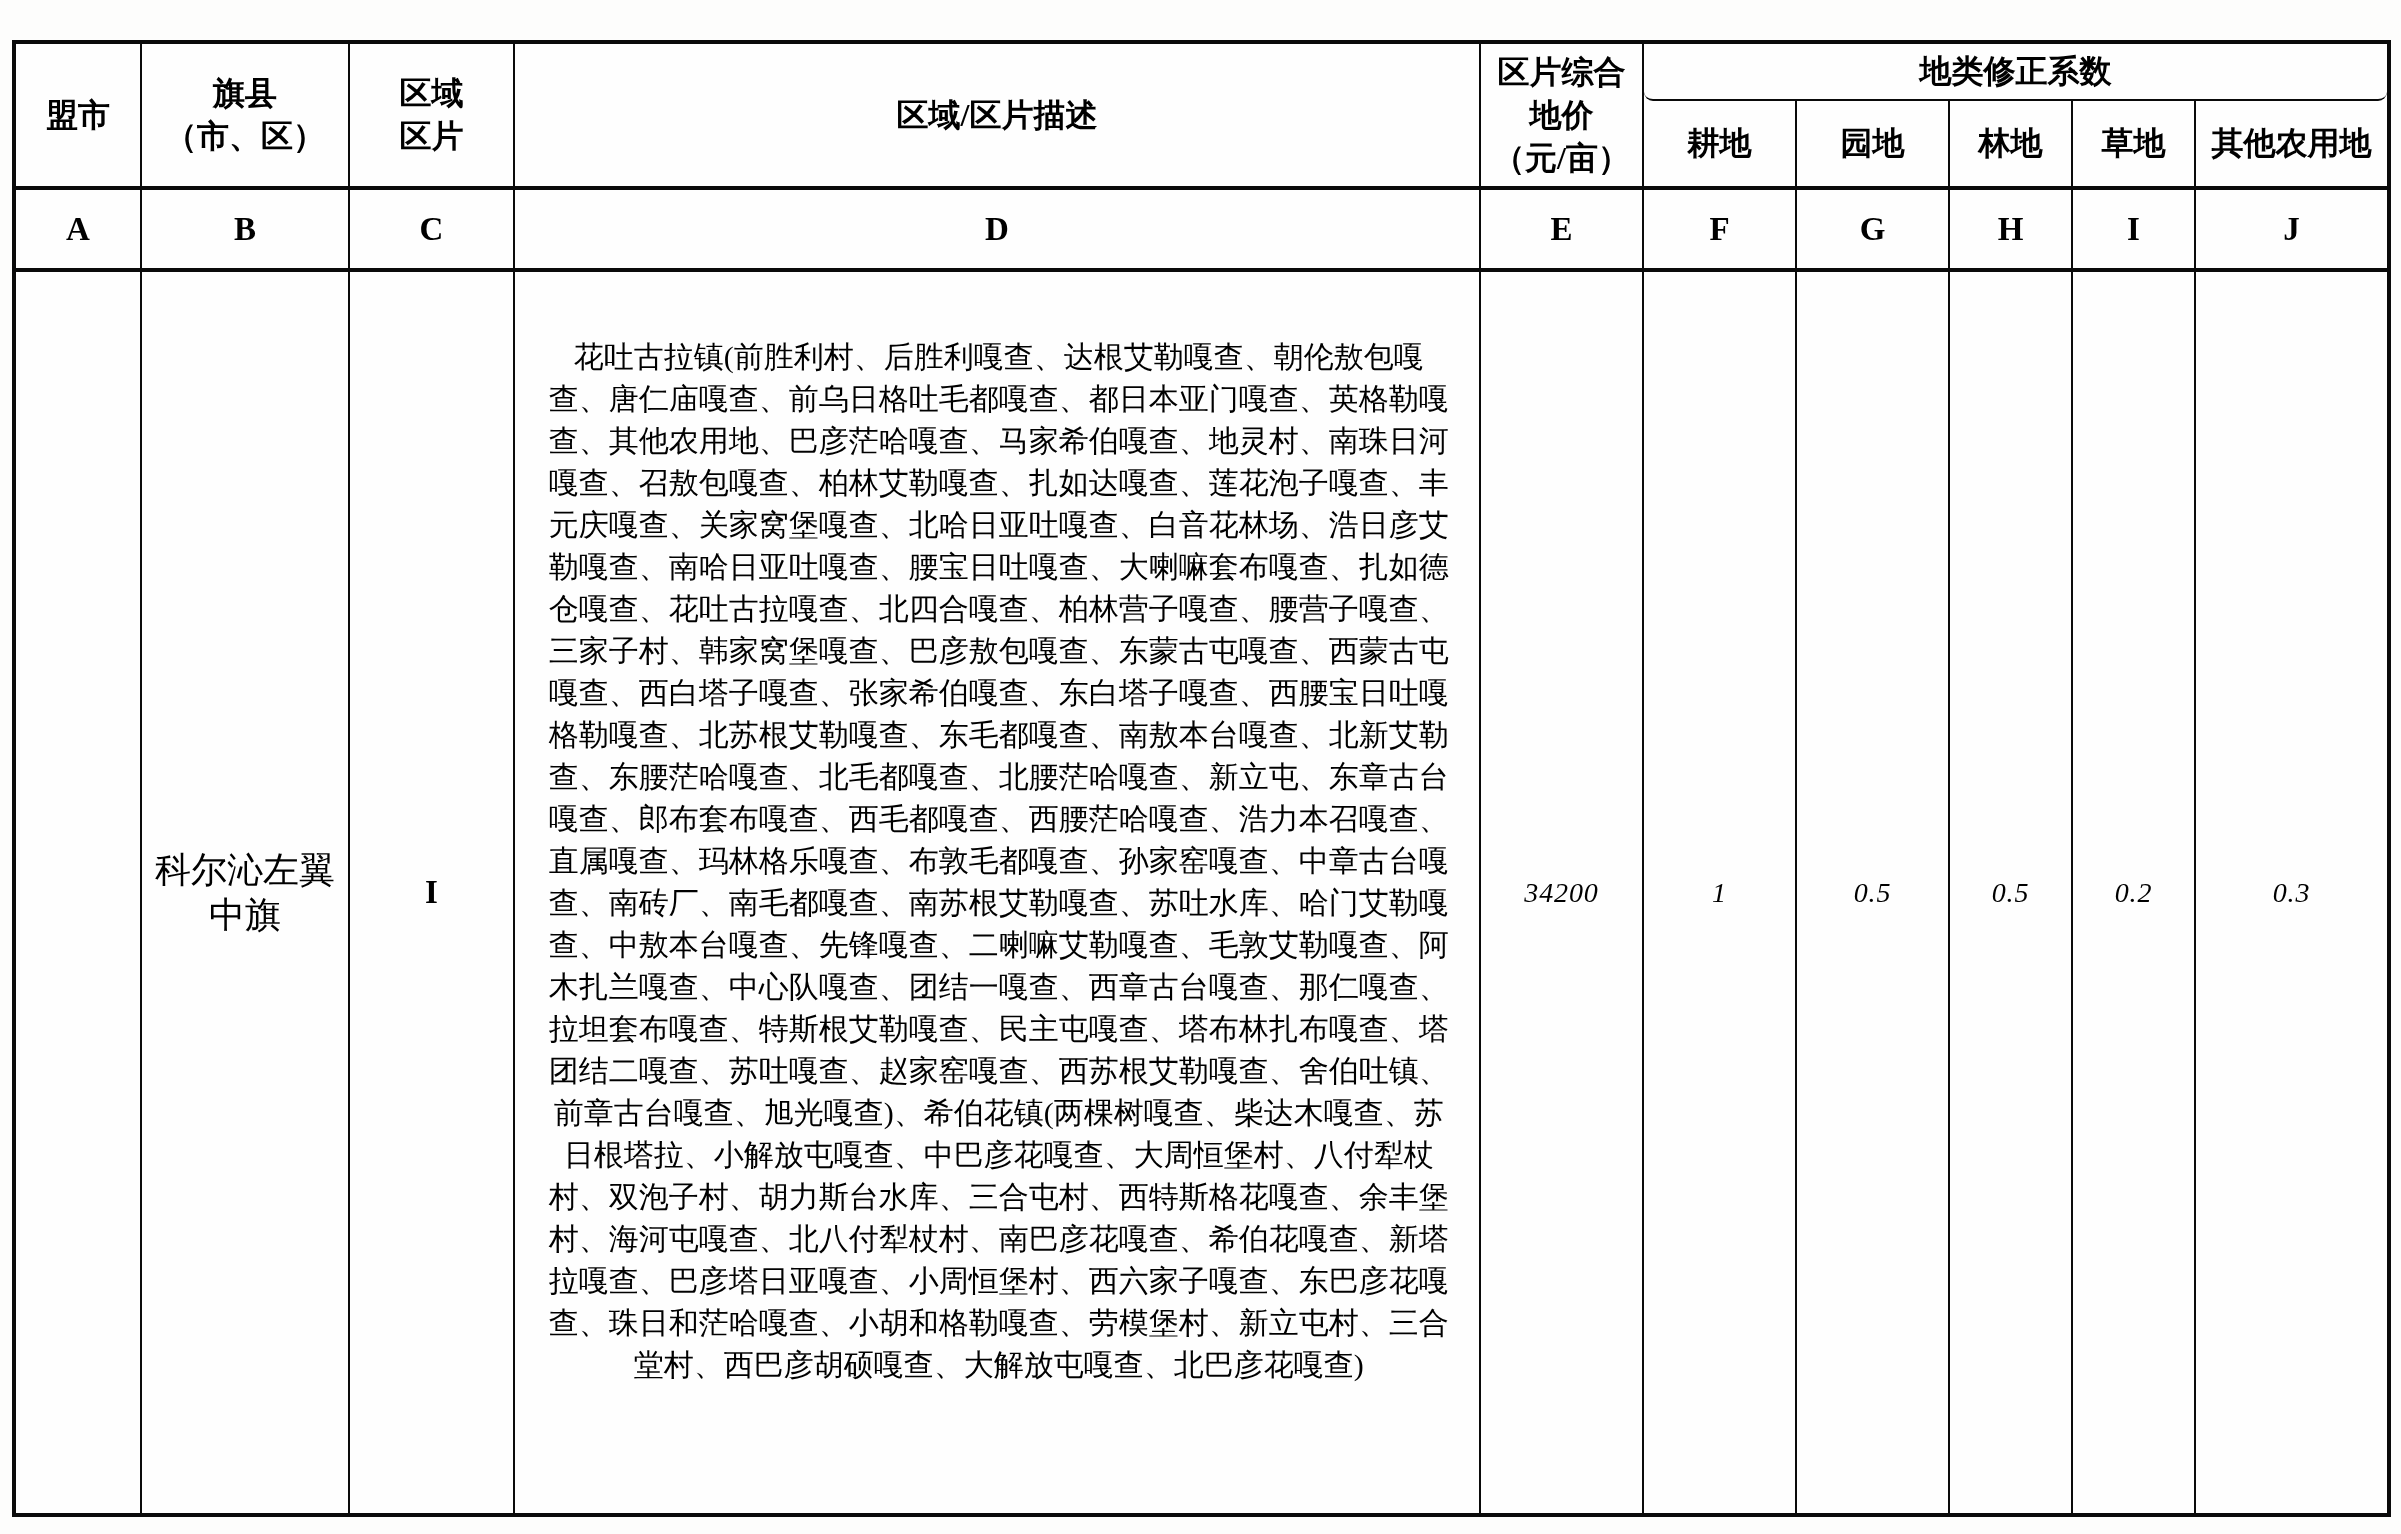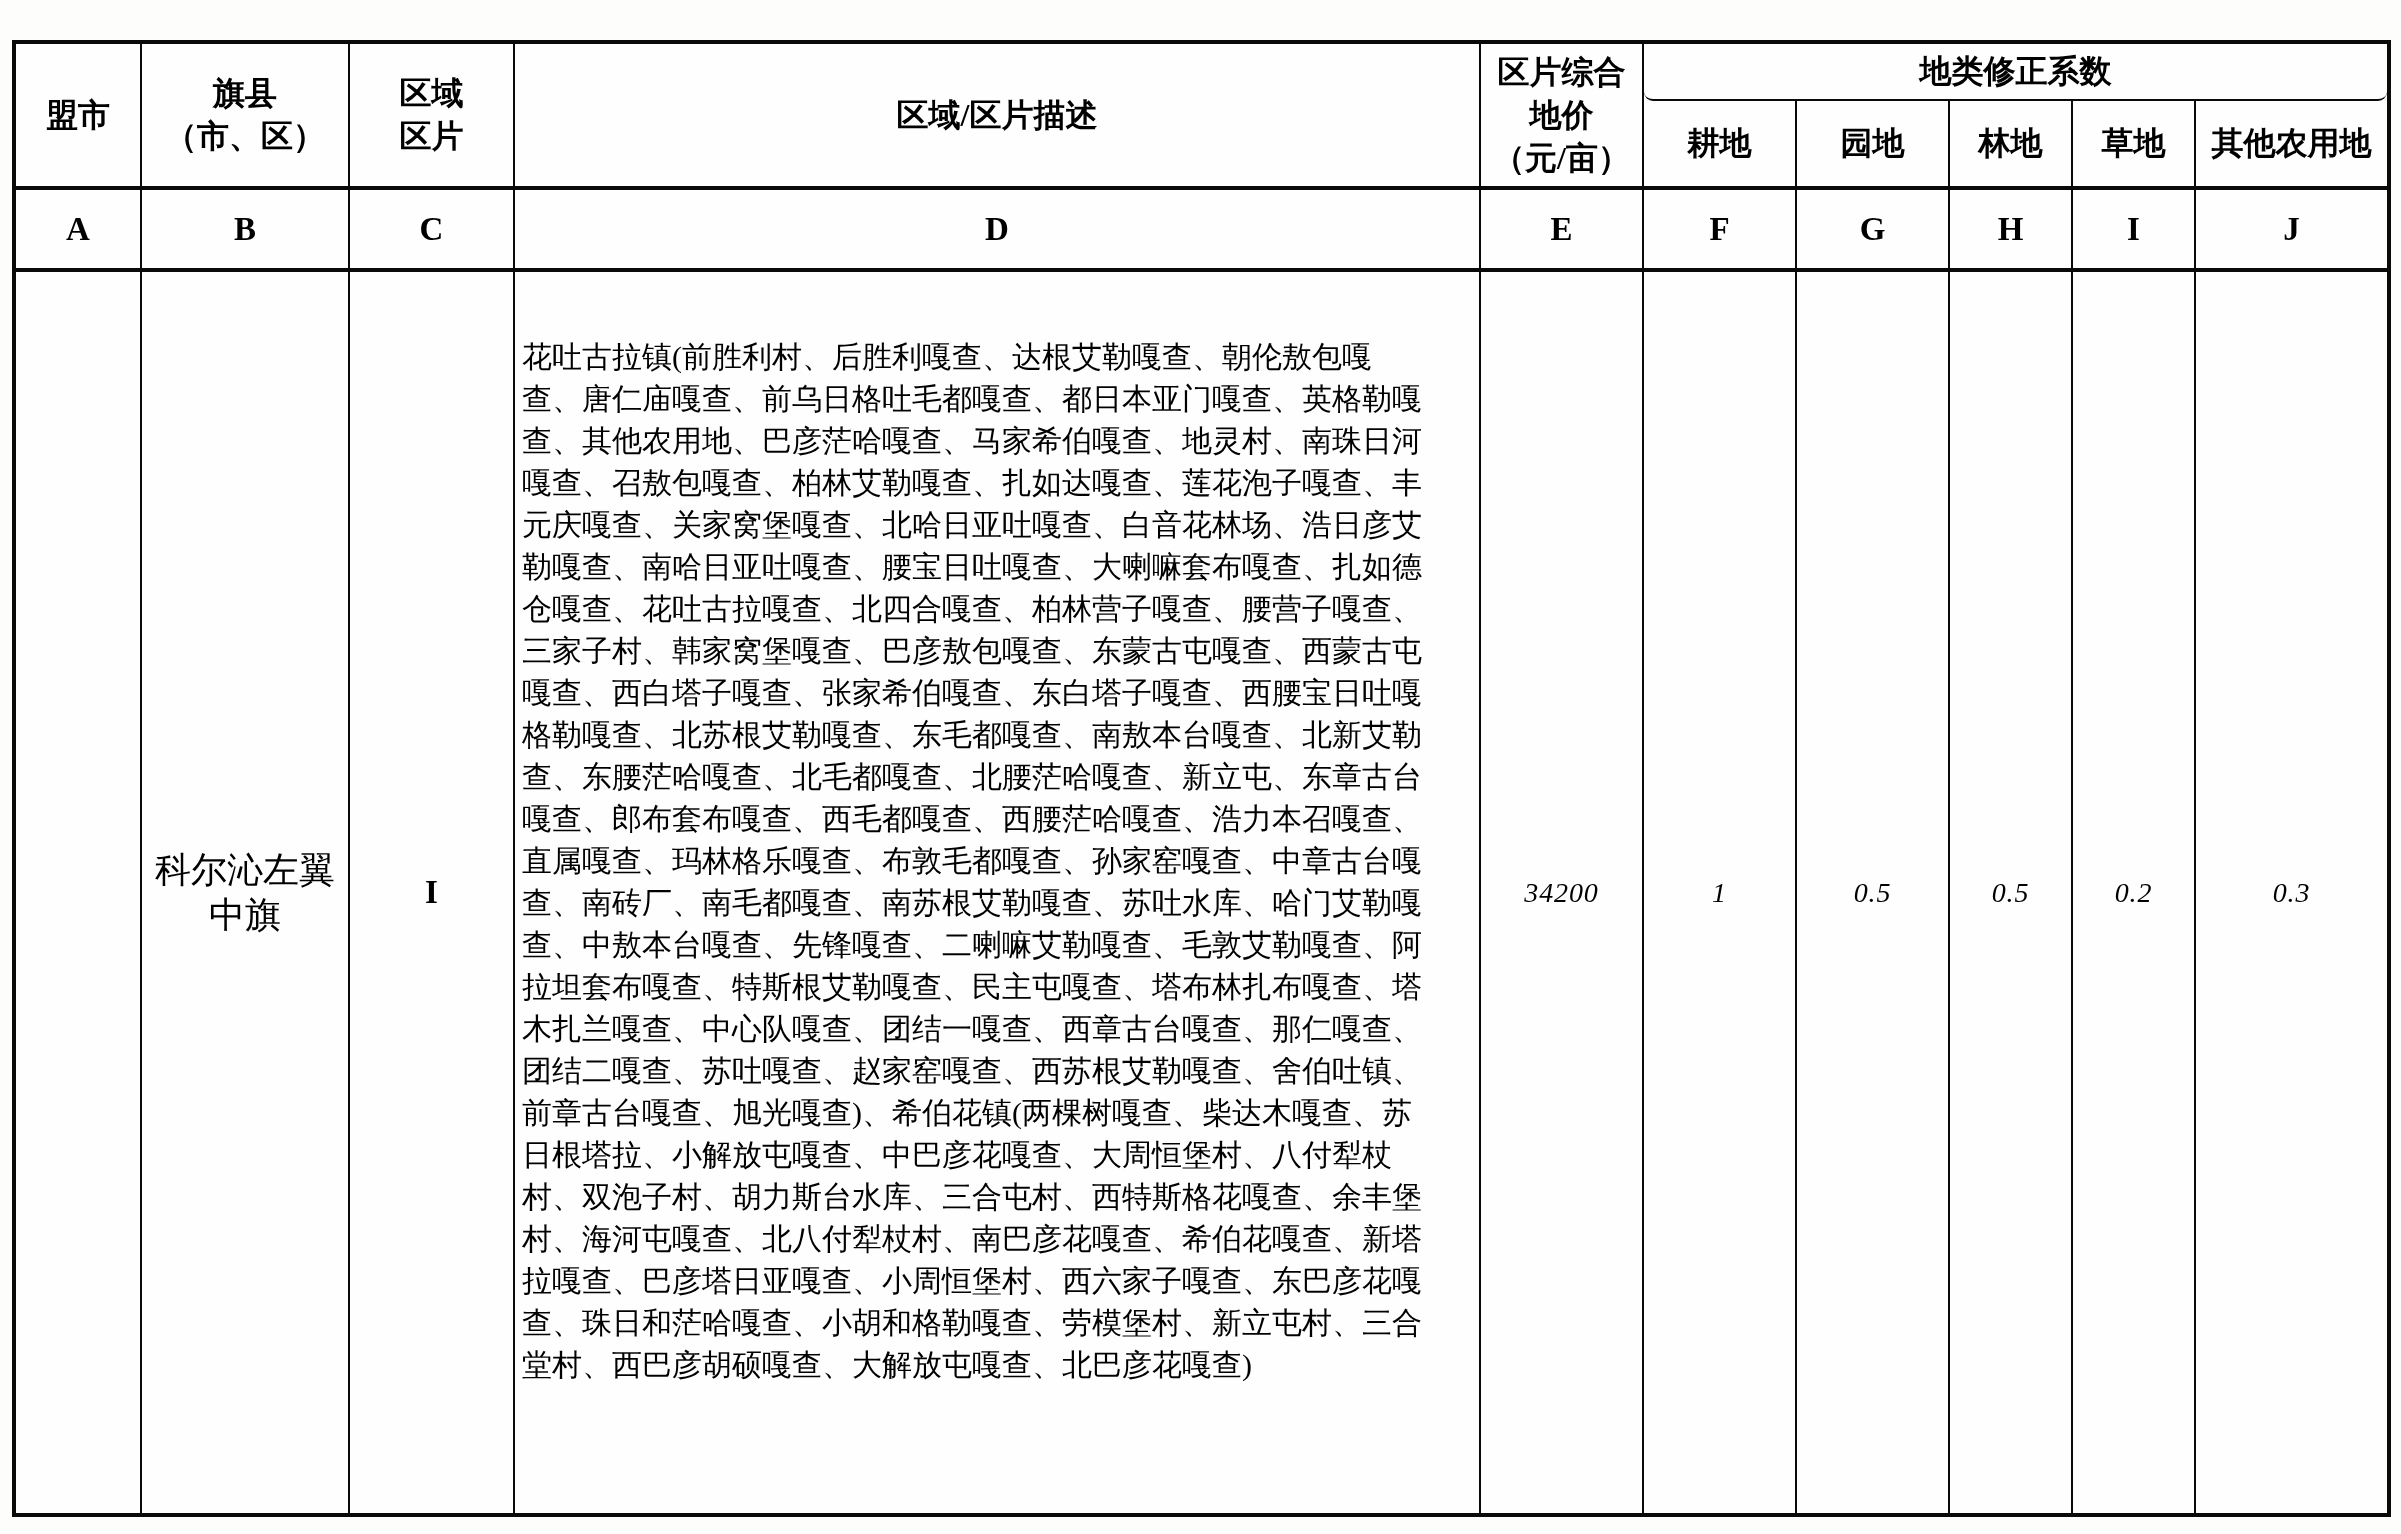--- a/index.html
+++ b/index.html
@@ -28,21 +28,21 @@
     border-right: 2.6px solid #0a0a0a;
     border-bottom: 2.6px solid #0a0a0a;
     display: flex;
     align-items: center;
     justify-content: center;
     text-align: center;
     overflow: hidden;
   }
   .cell.last-col { border-right: none; }
   .cell.thick-b { border-bottom: 4.3px solid #0a0a0a; }
-  .cell.no-b { border-bottom: none; }
+  .cell.no-b { border-bottom: none; text-align: center; }
   .span-hdr { grid-row: 1 / 3; }
   .hdr {
     font-weight: bold;
     font-size: 32px;
     line-height: 43px;
     flex-direction: column;
   }
   .letter {
     font-weight: bold;
     font-size: 33px;
@@ -140,22 +140,22 @@
       <div class="desc-line">勒嘎查、南哈日亚吐嘎查、腰宝日吐嘎查、大喇嘛套布嘎查、扎如德</div>
       <div class="desc-line">仓嘎查、花吐古拉嘎查、北四合嘎查、柏林营子嘎查、腰营子嘎查、</div>
       <div class="desc-line">三家子村、韩家窝堡嘎查、巴彦敖包嘎查、东蒙古屯嘎查、西蒙古屯</div>
       <div class="desc-line">嘎查、西白塔子嘎查、张家希伯嘎查、东白塔子嘎查、西腰宝日吐嘎</div>
       <div class="desc-line">格勒嘎查、北苏根艾勒嘎查、东毛都嘎查、南敖本台嘎查、北新艾勒</div>
       <div class="desc-line">查、东腰茫哈嘎查、北毛都嘎查、北腰茫哈嘎查、新立屯、东章古台</div>
       <div class="desc-line">嘎查、郎布套布嘎查、西毛都嘎查、西腰茫哈嘎查、浩力本召嘎查、</div>
       <div class="desc-line">直属嘎查、玛林格乐嘎查、布敦毛都嘎查、孙家窑嘎查、中章古台嘎</div>
       <div class="desc-line">查、南砖厂、南毛都嘎查、南苏根艾勒嘎查、苏吐水库、哈门艾勒嘎</div>
       <div class="desc-line">查、中敖本台嘎查、先锋嘎查、二喇嘛艾勒嘎查、毛敦艾勒嘎查、阿</div>
+      <div class="desc-line">木扎兰嘎查、中心队嘎查、团结一嘎查、西章古台嘎查、那仁嘎查、</div>
       <div class="desc-line">拉坦套布嘎查、特斯根艾勒嘎查、民主屯嘎查、塔布林扎布嘎查、塔</div>
-      <div class="desc-line">木扎兰嘎查、中心队嘎查、团结一嘎查、西章古台嘎查、那仁嘎查、</div>
       <div class="desc-line">团结二嘎查、苏吐嘎查、赵家窑嘎查、西苏根艾勒嘎查、舍伯吐镇、</div>
       <div class="desc-line">前章古台嘎查、旭光嘎查)、希伯花镇(两棵树嘎查、柴达木嘎查、苏</div>
       <div class="desc-line">日根塔拉、小解放屯嘎查、中巴彦花嘎查、大周恒堡村、八付犁杖</div>
       <div class="desc-line">村、双泡子村、胡力斯台水库、三合屯村、西特斯格花嘎查、余丰堡</div>
       <div class="desc-line">村、海河屯嘎查、北八付犁杖村、南巴彦花嘎查、希伯花嘎查、新塔</div>
       <div class="desc-line">拉嘎查、巴彦塔日亚嘎查、小周恒堡村、西六家子嘎查、东巴彦花嘎</div>
       <div class="desc-line">查、珠日和茫哈嘎查、小胡和格勒嘎查、劳模堡村、新立屯村、三合</div>
       <div class="desc-line">堂村、西巴彦胡硕嘎查、大解放屯嘎查、北巴彦花嘎查)</div>
     </div>
     <div class="cell no-b value">

